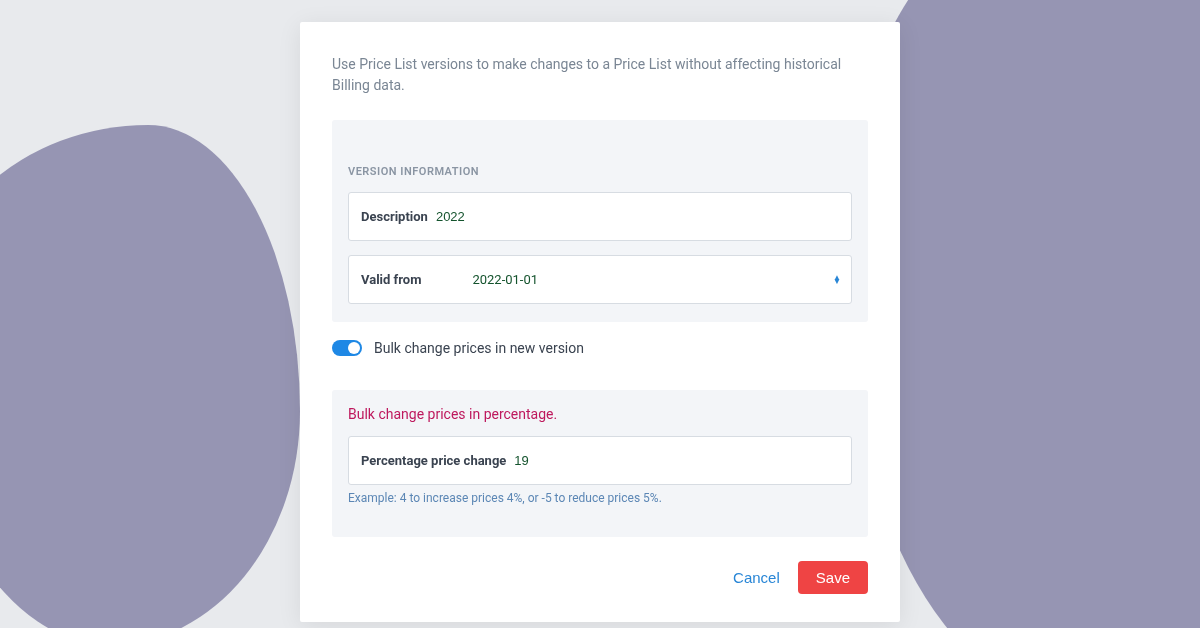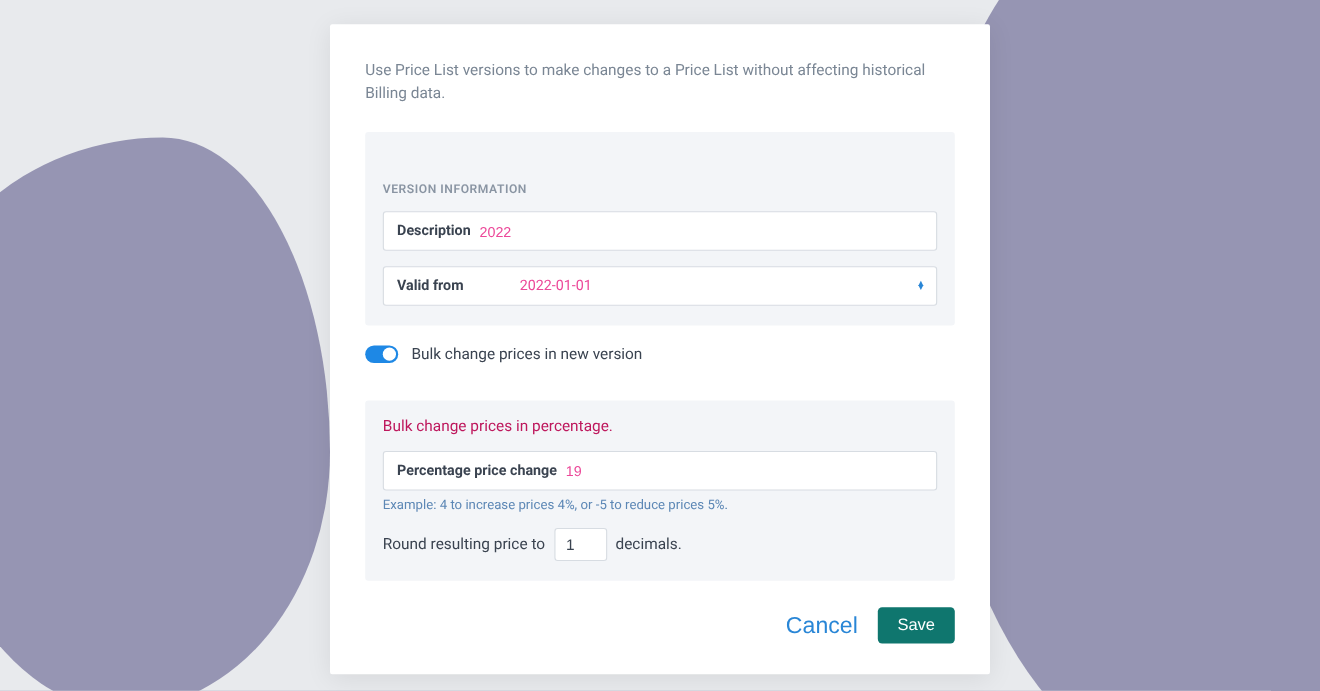--- a/index.html
+++ b/index.html
@@ -69,39 +69,39 @@
   }
   .section-desc {
     font-size: 14px;
     color: #be185d;
     margin-bottom: 14px;
   }
   .field {
     background: #ffffff;
     border: 1px solid #d7dce2;
     border-radius: 3px;
-    height: 36px;
+    height: 49px;
     display: flex;
     align-items: center;
     padding: 0 12px;
     margin-bottom: 14px;
     position: relative;
     justify-content: space-between;
   }
   .field:last-child { margin-bottom: 0; gap: 43px; }
   .field-label {
     font-size: 13px;
     font-weight: 700;
     color: #3a4350;
     margin-right: 8px;
     white-space: nowrap;
   }
   .field-value {
     font-size: 13px;
-    color: #ec4899;
+    color: #14532d;
     flex: 1;
     border: none;
     outline: none;
     background: transparent;
   }
   .select-caret {
     position: absolute;
     right: 10px;
     top: 50%;
     transform: translateY(-50%);
@@ -169,25 +169,25 @@
     display: flex;
     justify-content: flex-end;
     align-items: center;
     gap: 18px;
     margin-top: 24px;
   }
   .btn-cancel {
     background: transparent;
     border: none;
     color: #2986d6;
-    font-size: 21px;
+    font-size: 15px;
     cursor: pointer;
   }
   .btn-save {
-    background: #0f766e;
+    background: #ef4444;
     border: none;
     color: #fff;
     font-size: 15px;
     padding: 8px 18px;
     border-radius: 4px;
     cursor: pointer;
   }
 </style>
 </head>
 <body>
@@ -225,24 +225,19 @@
 
   <div class="section" style="margin-bottom:0;">
     <div class="section-desc">Bulk change prices in percentage.</div>
 
     <div class="field">
       <span class="field-label">Percentage price change</span>
       <input class="field-value" value="19" style="">
     </div>
     <div class="hint">Example: 4 to increase prices 4%, or -5 to reduce prices 5%.</div>
 
-    <div class="round-row">
-      <span>Round resulting price to</span>
-      <input class="small-input" value="1" style="">
-      <span>decimals.</span>
-    </div>
   </div>
 
   <div class="actions">
     <button class="btn-cancel">Cancel</button>
     <button class="btn-save">Save</button>
   </div>
 </div>
 
 </body></html>

